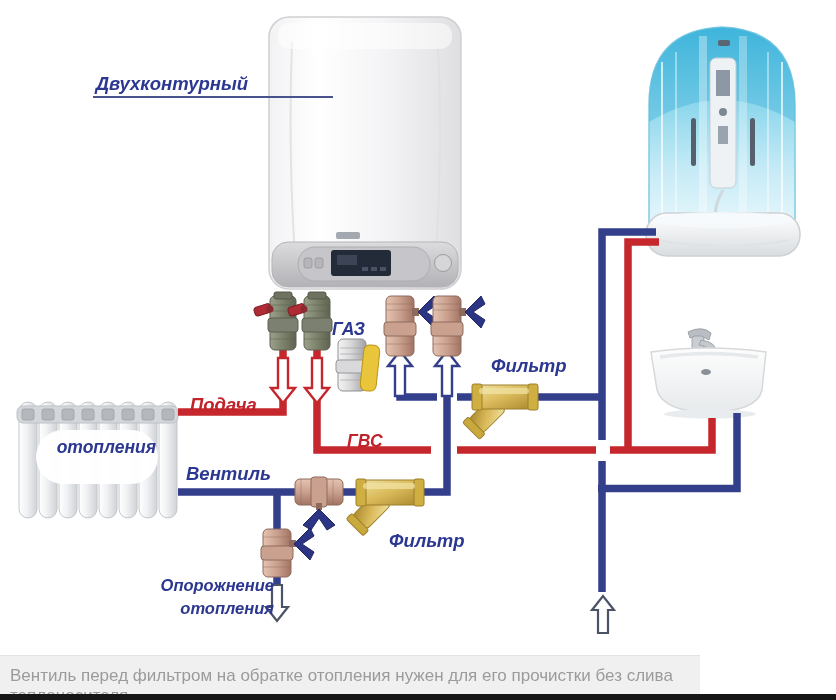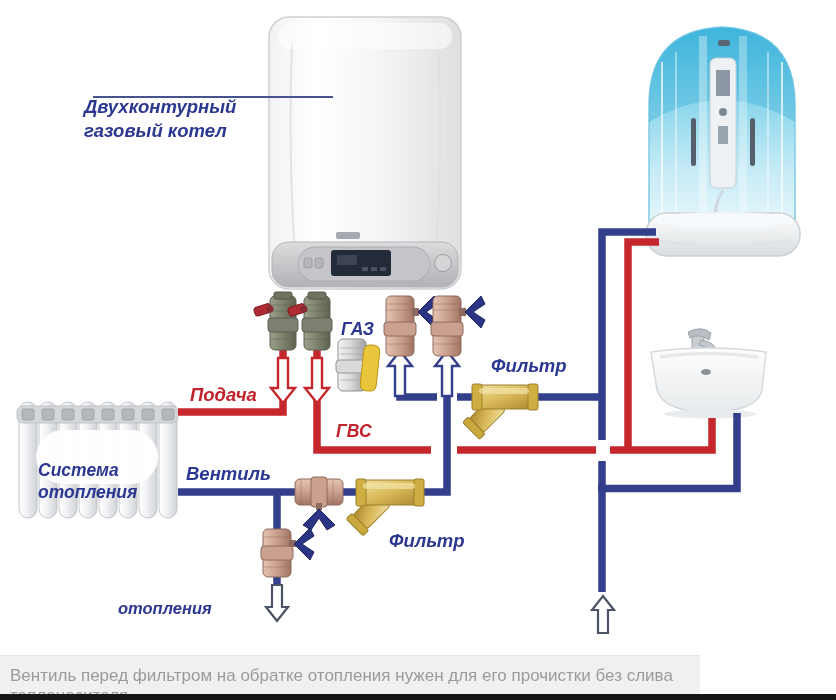--- a/index.html
+++ b/index.html
@@ -1,22 +1,22 @@
 <!DOCTYPE html>
 <html style="--hot-pipe: #c5272c; --cold-pipe: #343f8c; --label-blue: #2b3790; --label-red: #c2222a; --gas-yellow: #e9c53b; --brass: #d4b050; --arrow-outline: #4d5366; --caption-bg: #f0f0f1; --caption-text: #9b9b9b;"><head>
 <meta charset="utf-8">
 <style>
   html,body{margin:0;padding:0;background:#ffffff;}
   .stage{position:relative;width:836px;height:700px;background:#ffffff;overflow:hidden;
          font-family:"Liberation Sans",sans-serif;}
   .stage svg{position:absolute;left:0;top:0;z-index:1;}
   .lbl{position:absolute;z-index:2;font-style:italic;font-weight:bold;
        font-size:18px;line-height:1.15;color:var(--label-blue,#2b3790);white-space:nowrap;}
-  .lbl.red{color:var(--label-red,#c2222a);}
-  .lbl.center{text-align:left;white-space:normal;margin-top:23px;}
+  .lbl.red{color:var(--label-red,#c2222a);margin-top:10px;}
+  .lbl.center{text-align:right;white-space:normal;}
   .lbl .ln{display:block;}
 
   .pipe-hot{stroke:var(--hot-pipe,#c5272c);stroke-width:7.5;fill:none;stroke-linejoin:miter;stroke-linecap:butt;}
   .pipe-cold{stroke:var(--cold-pipe,#343f8c);stroke-width:7.5;fill:none;stroke-linejoin:miter;stroke-linecap:butt;}
   .arrow-hot{fill:#ffffff;stroke:var(--hot-pipe,#c5272c);stroke-width:2.4;stroke-linejoin:miter;}
   .arrow-cold{fill:#ffffff;stroke:var(--cold-pipe,#343f8c);stroke-width:2.4;stroke-linejoin:miter;}
   .arrow-gray{fill:#ffffff;stroke:var(--arrow-outline,#4d5366);stroke-width:2.2;stroke-linejoin:miter;}
   .pointer{stroke:#47528e;stroke-width:2;}
 
   .caption{position:absolute;left:0;top:655px;width:700px;height:39px;z-index:3;
@@ -270,41 +270,40 @@
     </g>
     <rect x="-31" y="-12" width="62" height="25" rx="6" fill="url(#gBrass)" stroke="#9c7f28"></rect>
     <rect x="-34" y="-13" width="10" height="27" rx="2" fill="#cfae42" stroke="#9c7f28"></rect>
     <rect x="24" y="-13" width="10" height="27" rx="2" fill="#cfae42" stroke="#9c7f28"></rect>
     <rect x="-27" y="-9" width="52" height="6" rx="3" fill="#f2e4a6" opacity="0.7"></rect>
   </g>
 </svg>
 
 <div class="lbl center" style="left:84px;top:72px;width:164px;font-size:18.5px;line-height:24px;">
   <span class="ln">Двухконтурный</span>
-  <span class="ln">газовый котел</span>
-</div>
-
-<div class="lbl" style="left:341px;top:319px;font-size:17.5px;">ГАЗ</div>
+</div>
+
+<div class="lbl" style="left:332px;top:319px;font-size:17.5px;">ГАЗ</div>
 
 <div class="lbl" style="left:491px;top:355px;font-size:18.5px;">Фильтр</div>
 
 <div class="lbl red" style="left:190px;top:384px;font-size:18.5px;">Подача</div>
 
-<div class="lbl red" style="left:336px;top:421px;font-size:17.5px;">ГВС</div>
+<div class="lbl red" style="left:347px;top:421px;font-size:17.5px;">ГВС</div>
 
 <div class="lbl" style="left:186px;top:463px;font-size:18.5px;">Вентиль</div>
 
 <div class="lbl center" style="left:38px;top:436px;width:118px;font-size:17.5px;line-height:22px;">
-  <span class="ln">Система</span>
   <span class="ln">отопления</span>
 </div>
 
 <div class="lbl" style="left:389px;top:530px;font-size:18.5px;">Фильтр</div>
 
 <div class="lbl center" style="left:118px;top:574px;width:156px;font-size:16.5px;line-height:23px;">
+  <span class="ln">Опорожнение</span>
   <span class="ln">отопления</span>
 </div>
 
 
 <div class="caption">
   <span>Вентиль перед фильтром на обратке отопления нужен для его прочистки без слива теплоносителя</span>
 </div>
 <div class="strip"></div>
 
 </div>

